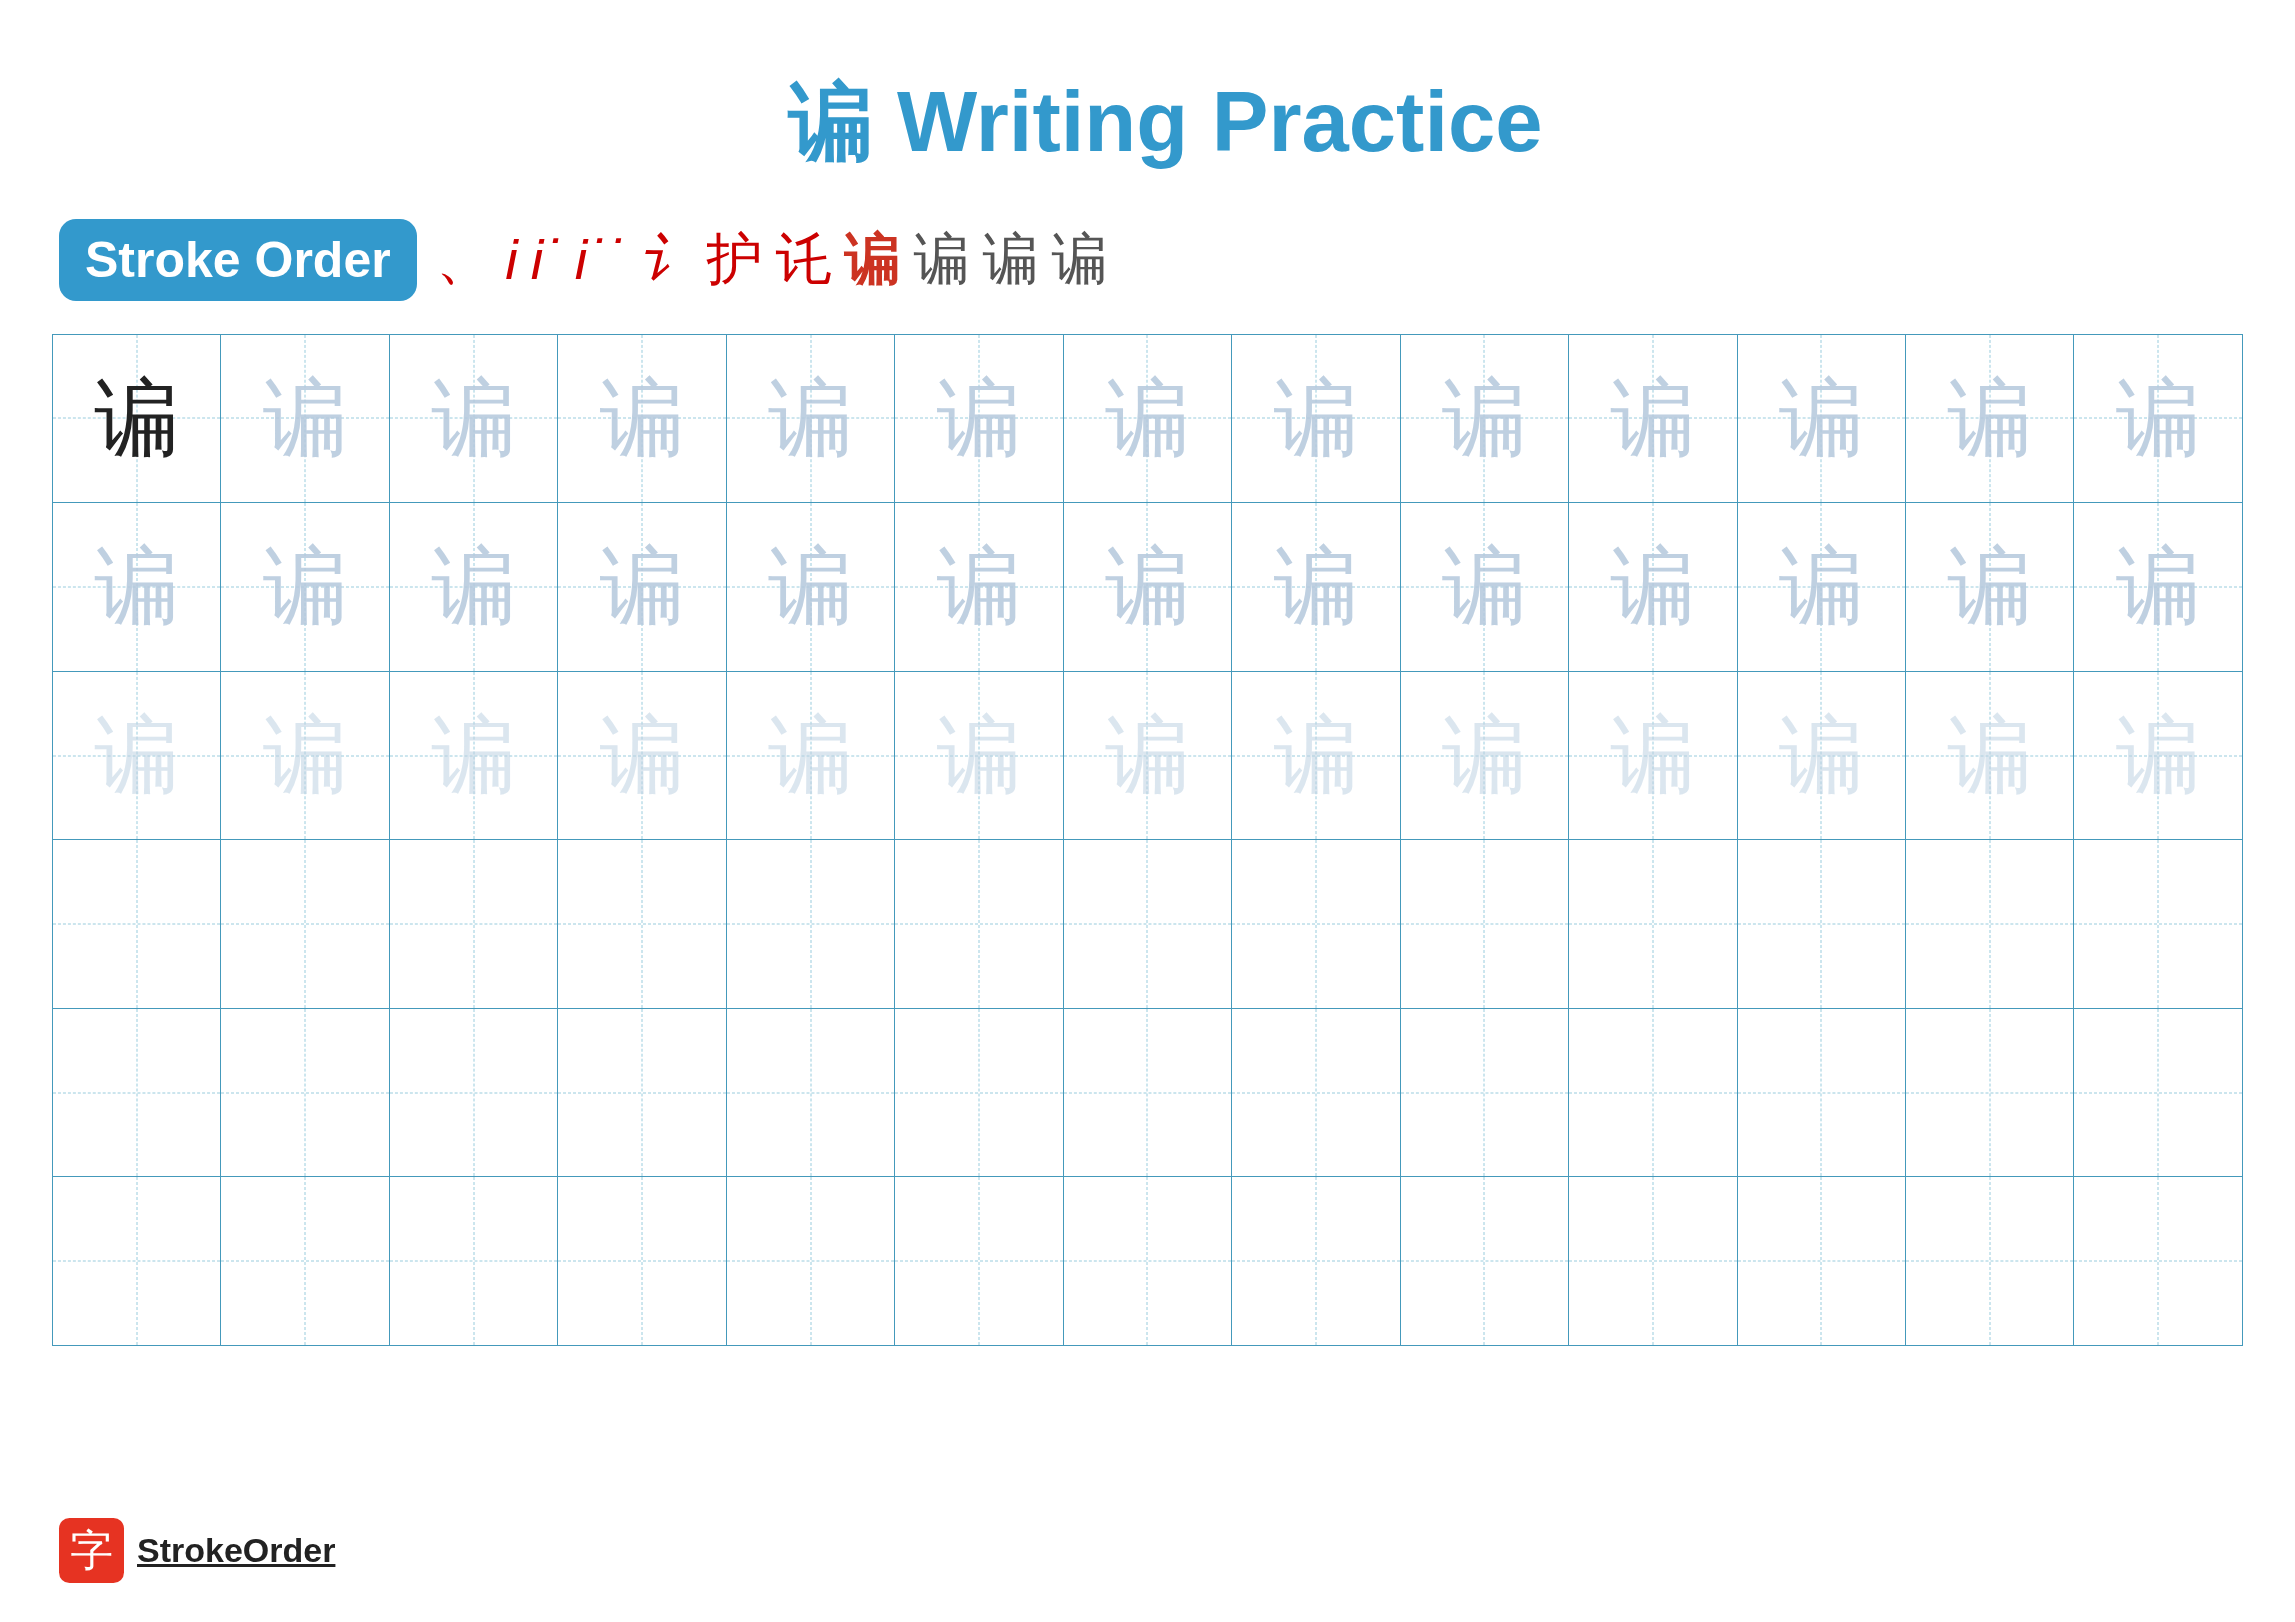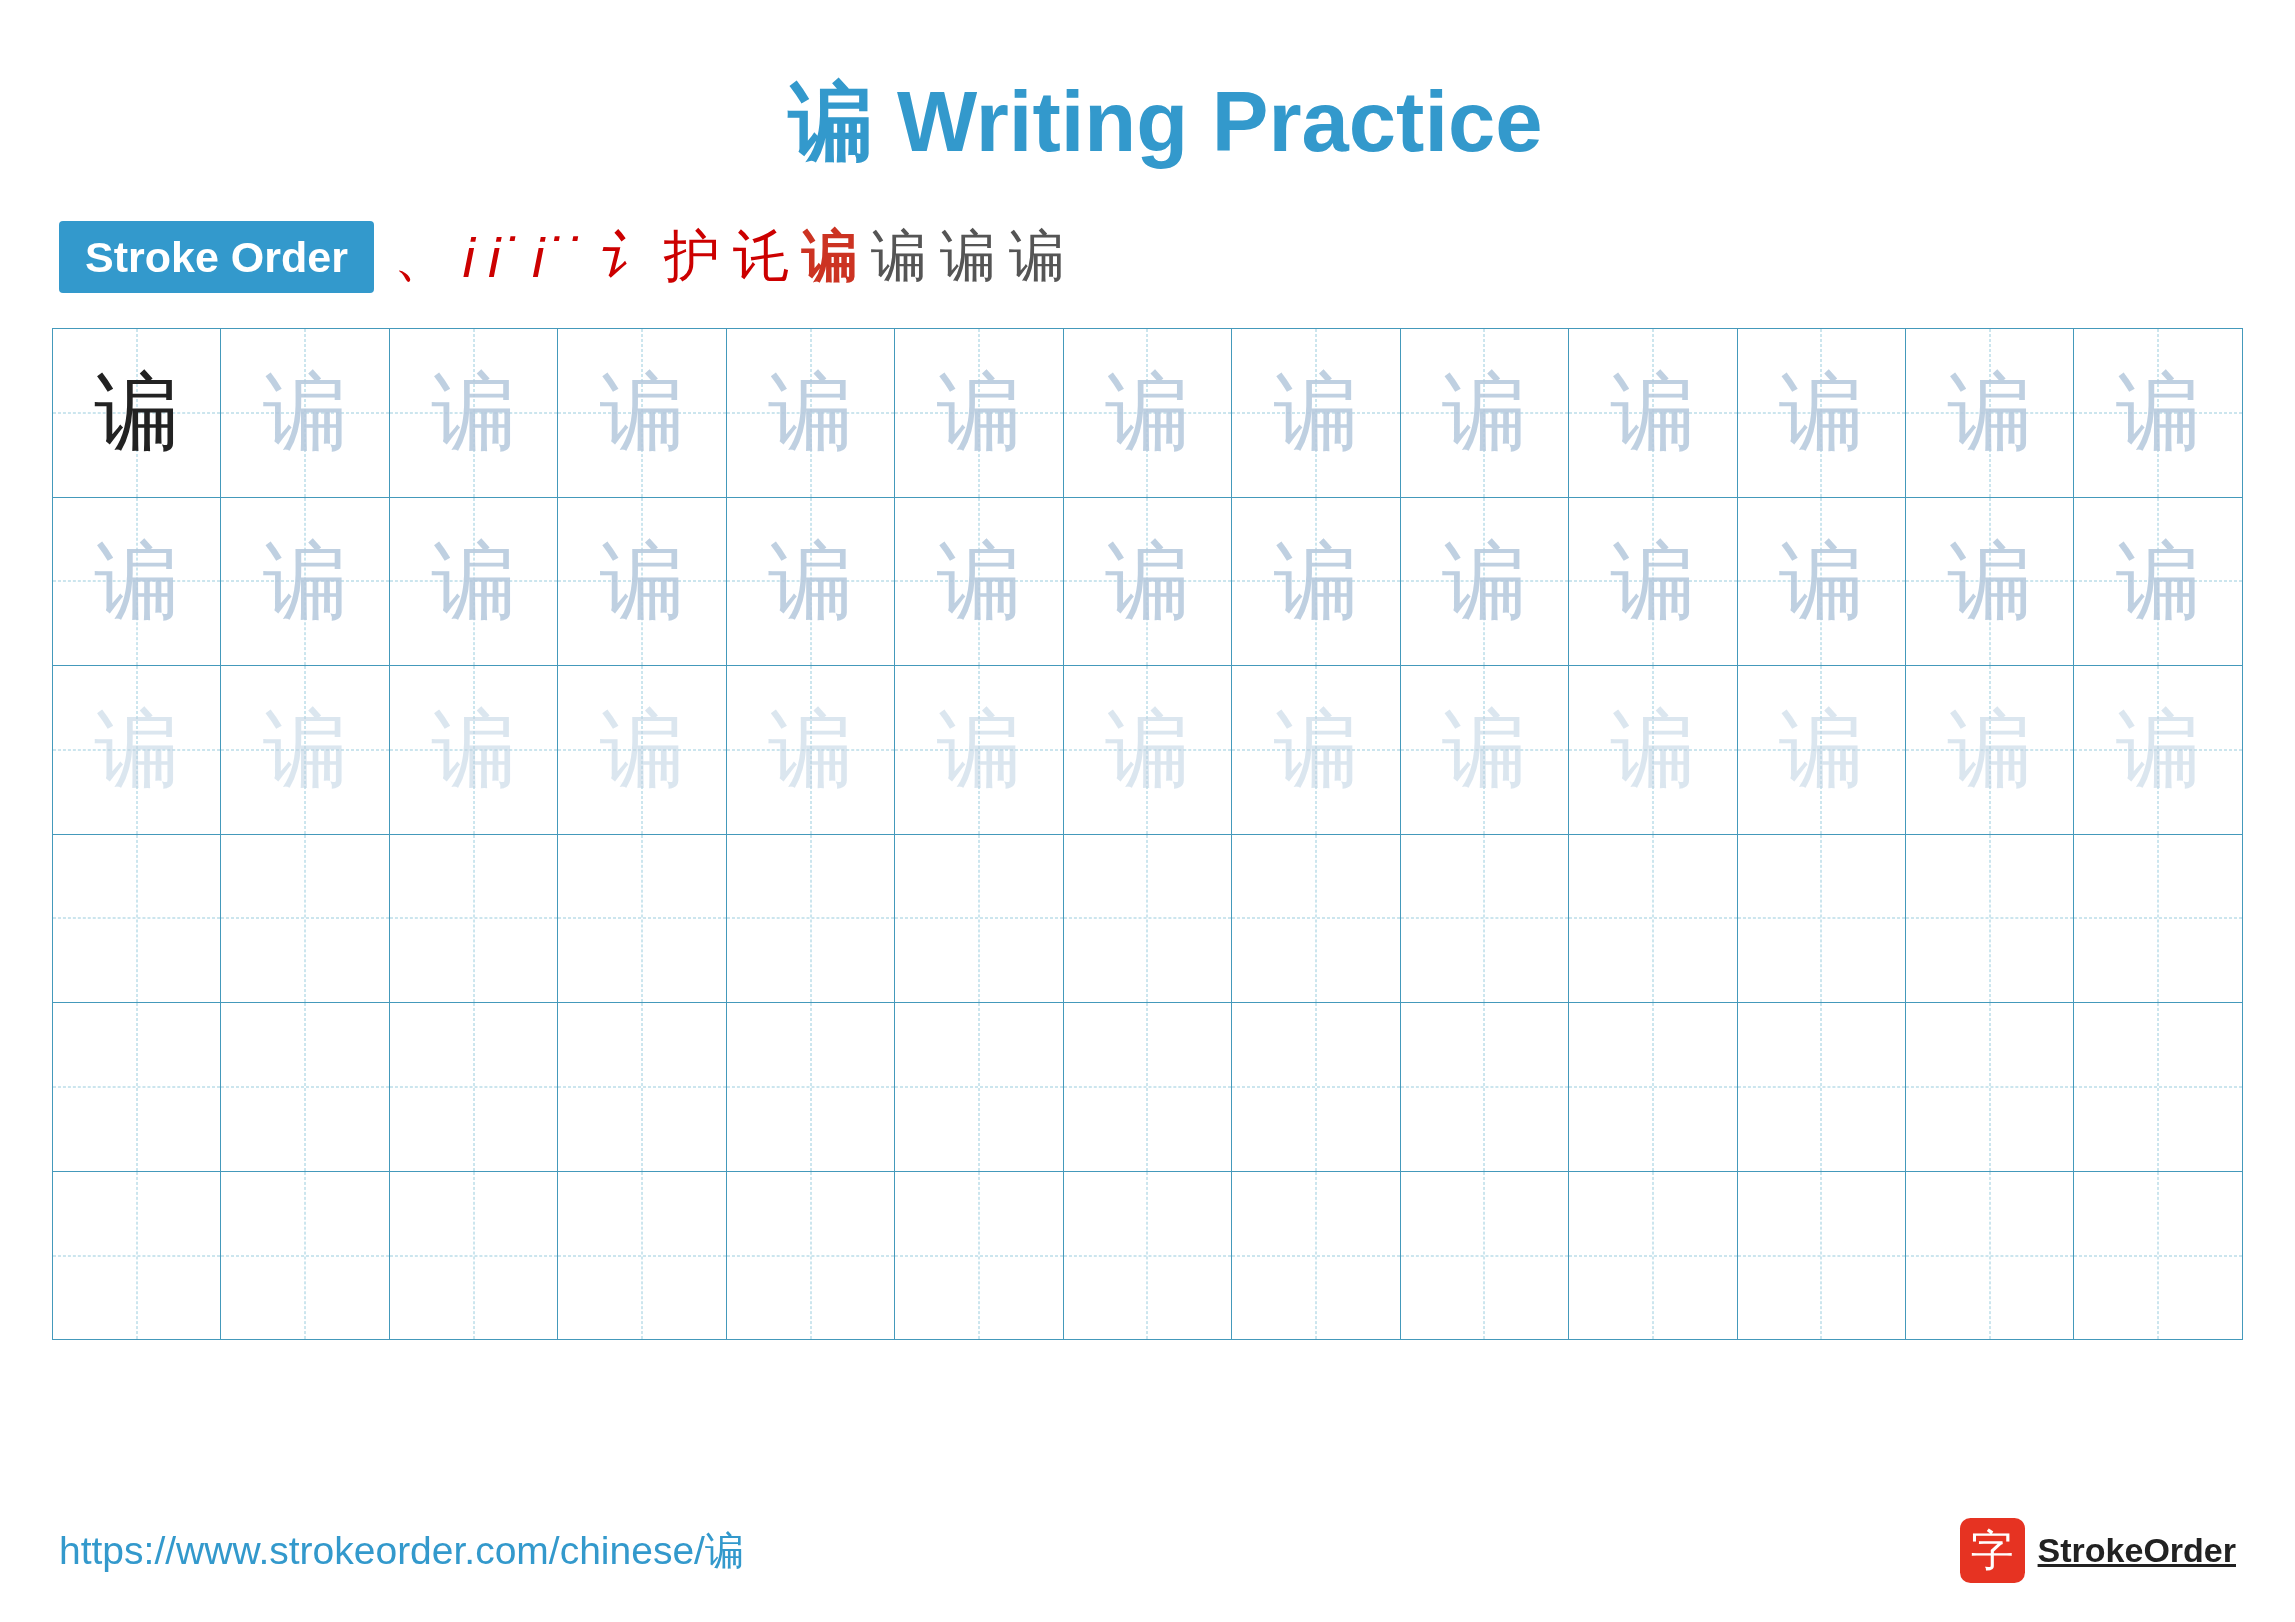--- a/index.html
+++ b/index.html
@@ -28,24 +28,24 @@
       display: flex;
       align-items: center;
       padding-left: 59px;
       padding-bottom: 33px;
       gap: 19.6px;
     }
 
     .stroke-order-badge {
       background-color: #3399cc;
       color: white;
-      font-size: 43px;
+      font-size: 50px;
       font-weight: bold;
       padding: 11.8px 26px;
-      border-radius: 4px;
+      border-radius: 17px;
       white-space: nowrap;
     }
 
     .stroke-sequence {
       display: flex;
       align-items: center;
       gap: 13px;
       font-size: 56px;
     }
 
@@ -524,19 +524,18 @@
           </td>
       <td>
             <div class="cell-inner"></div>
           </td>
     </tr>
   </tbody>
     </table>
 </div>
 
 <div class="footer">
-  <span class="footer-url">https://www.strokeorder.com/chinese/谝</span>
   <div class="footer-logo">
     <div class="footer-logo-icon">字</div>
     <span class="footer-logo-text">StrokeOrder</span>
   </div>
 </div>
 
 
 </body></html>

